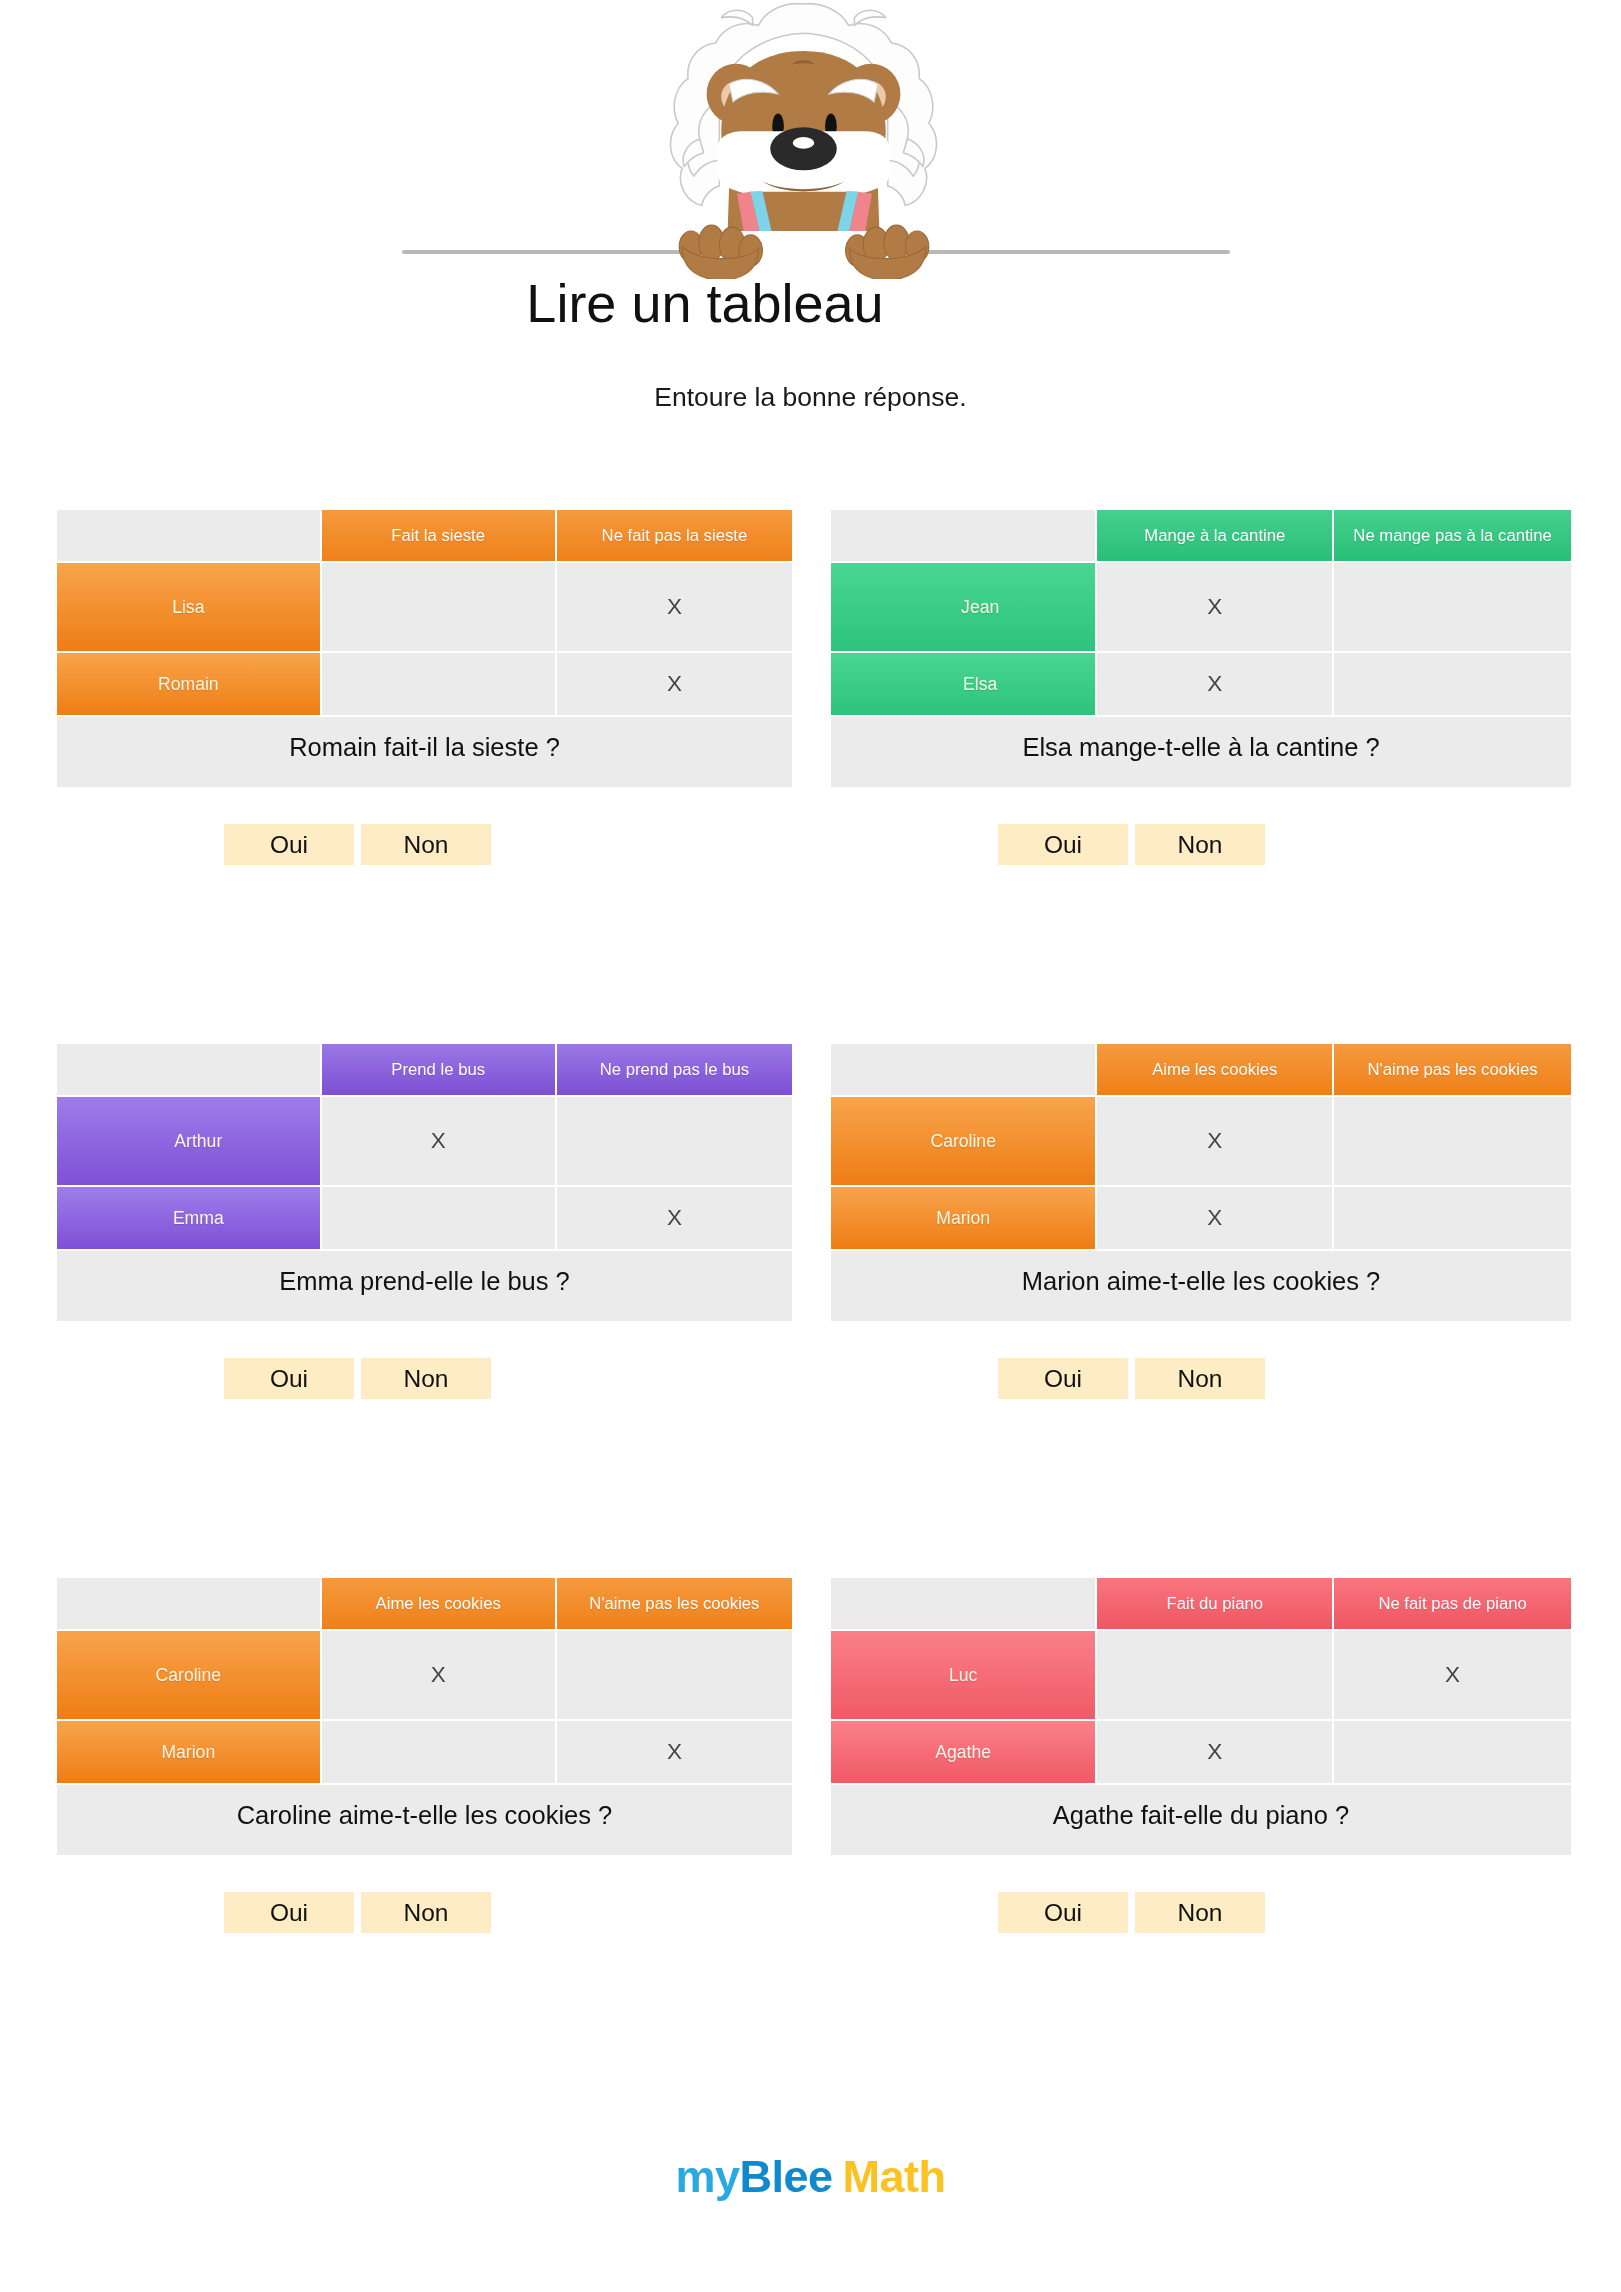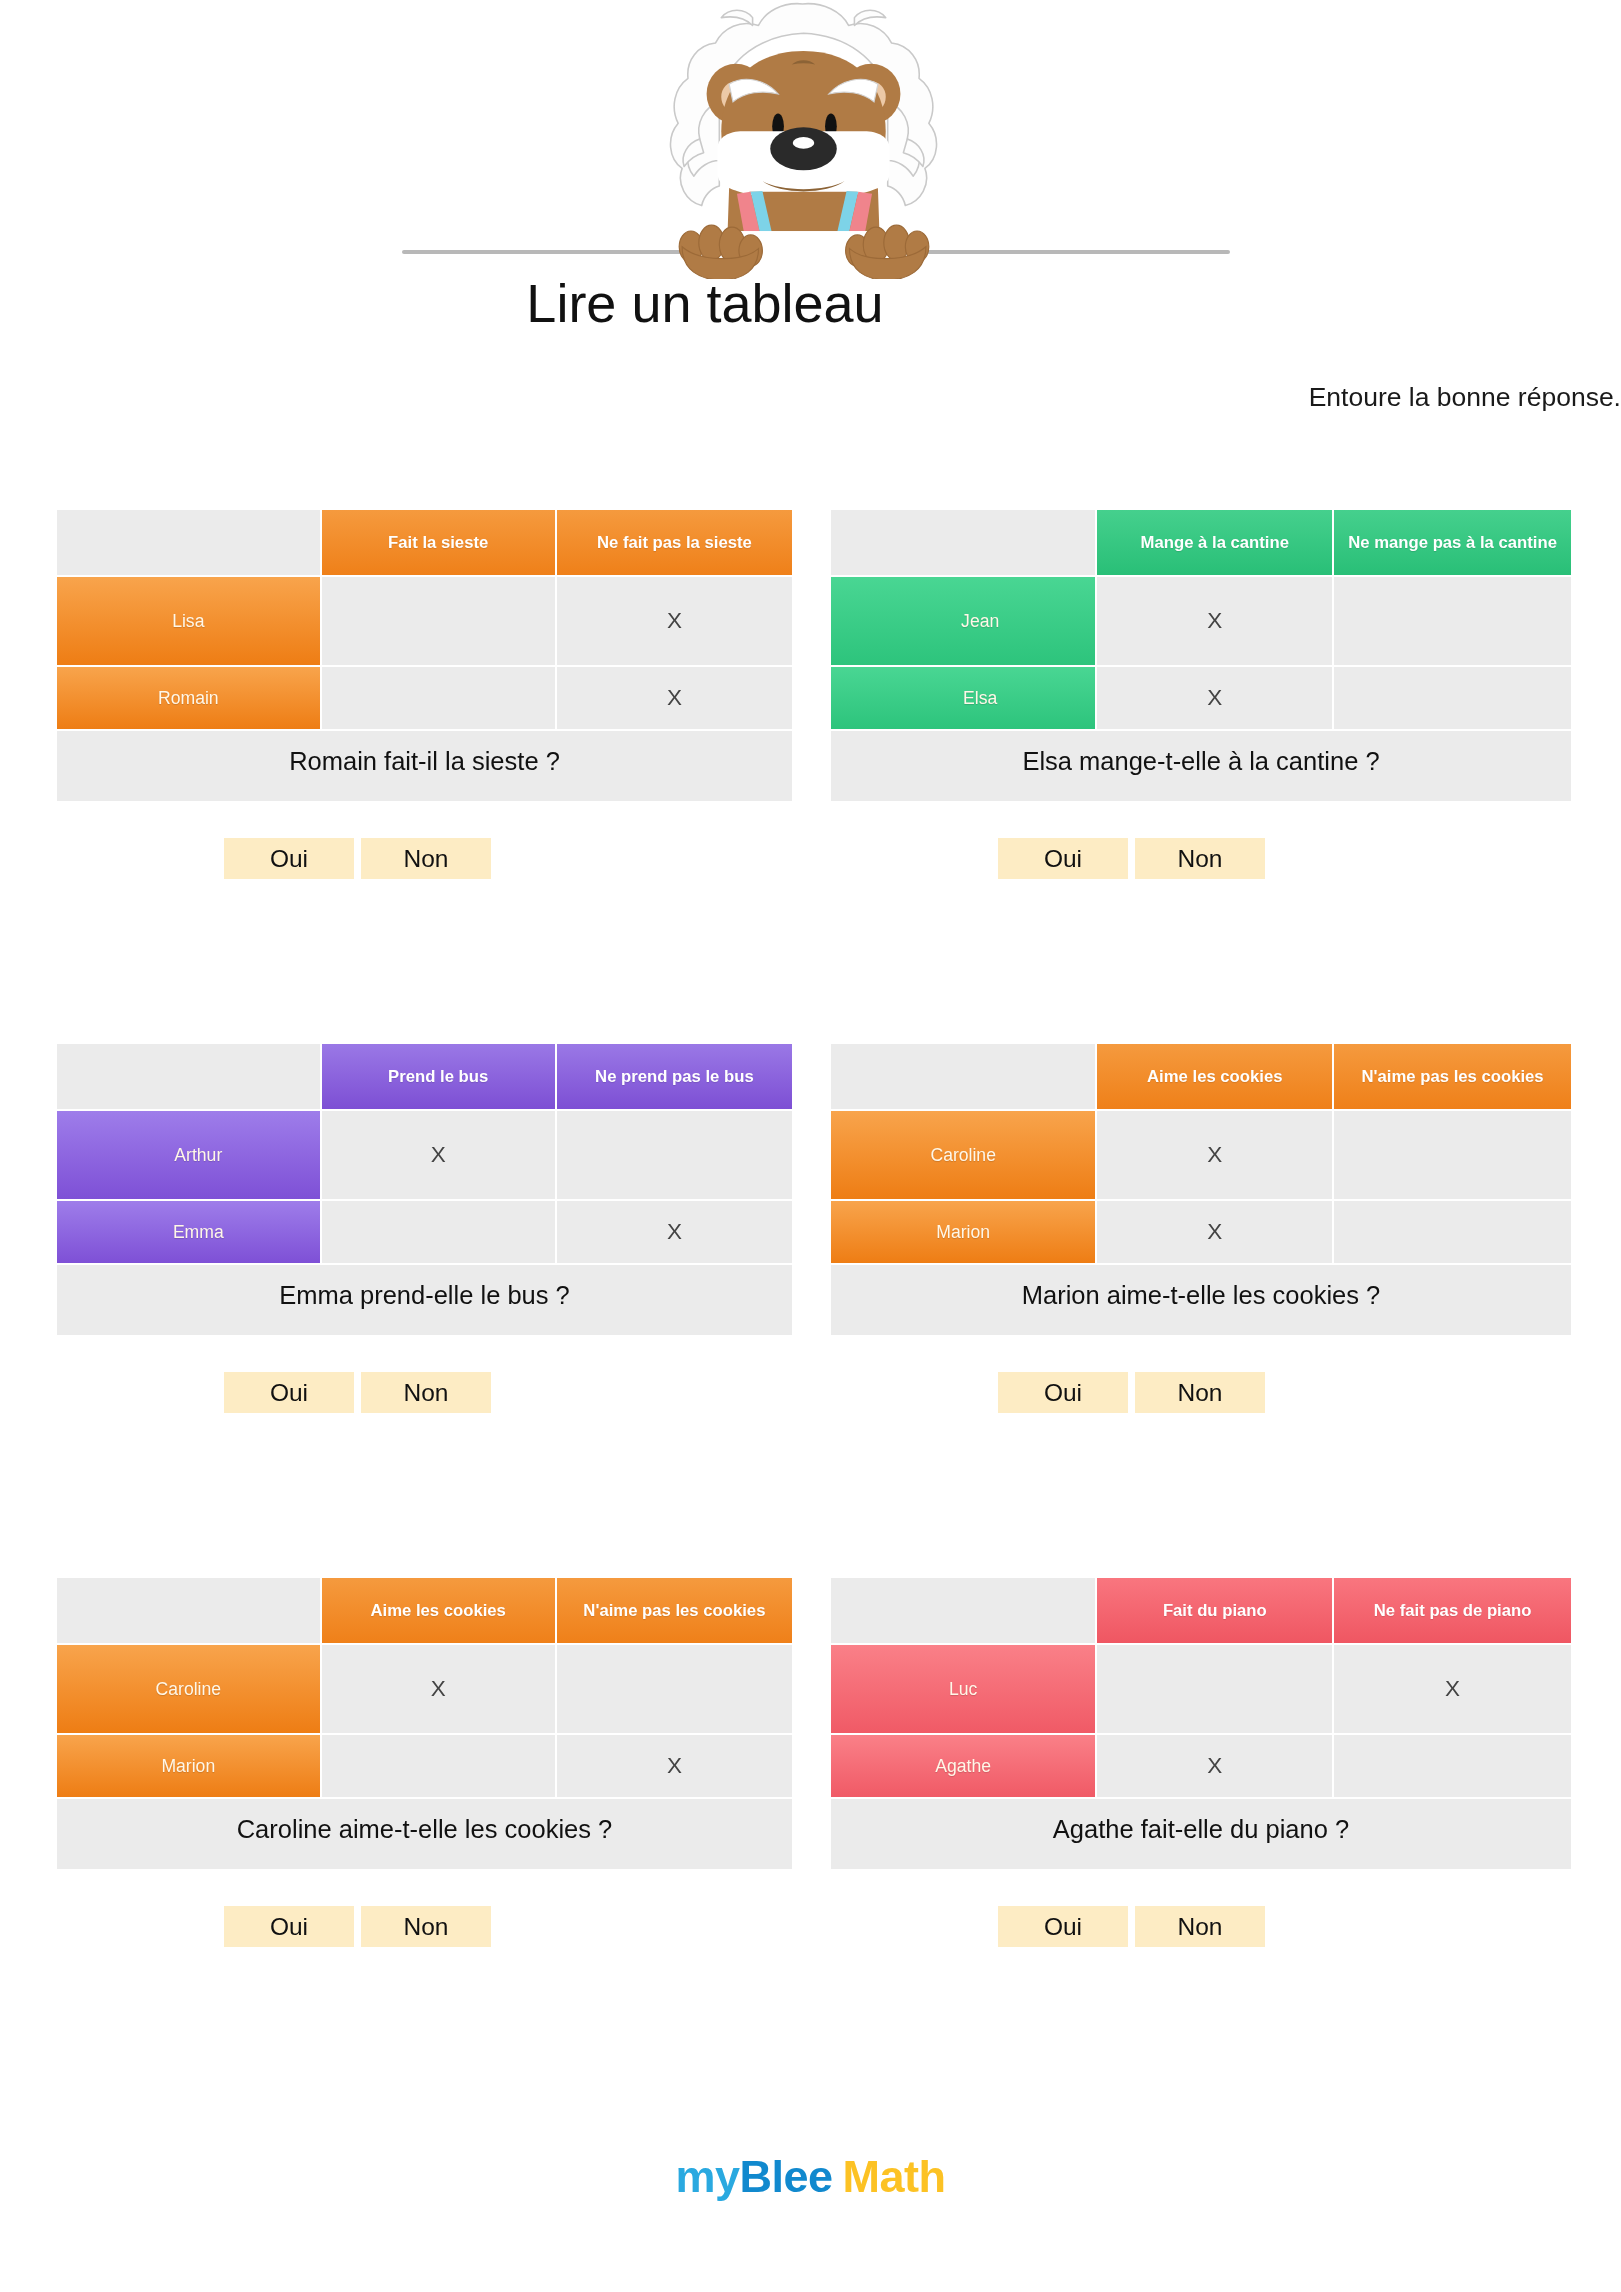--- a/index.html
+++ b/index.html
@@ -25,21 +25,21 @@
   }
 
   .page-title {
     position:absolute; top:276px; left:0; width:1410px;
     text-align:center;
     font-size:54px; font-weight:400; letter-spacing:0px;
     color:#111; line-height:1;
   }
   .page-subtitle {
     position:absolute; top:382px; left:0; width:1621px;
-    text-align:right;
+    text-align:center;
     font-size:26.5px; font-weight:400; color:#1a1a1a;
   }
 
   
   .ex-grid {
     position:absolute; top:510px; left:0; width:1621px;
   }
   .ex-row { position:relative; width:1621px; height:534px; }
 
   .exercise { position:absolute; top:0; }
@@ -50,22 +50,22 @@
   .tbl { width:100%; border-collapse:separate; border-spacing:0; table-layout:fixed; }
   .tbl td {
     padding:0; vertical-align:middle; text-align:center;
     border-right:2.9px solid #ffffff;
     border-bottom:2.9px solid #ffffff;
   }
   .tbl td:last-child { border-right:none; }
 
   .c-corner { background:#ebebeb; width:36%; }
   .c-head {
-    color:#ffffff; font-size:16.7px; font-weight:700;
-    height:67px; line-height:1.15; padding:0 6px !important;
+    color:#ffffff; font-size:16.7px; font-weight:400;
+    height:53px; line-height:1.15; padding:0 6px !important;
     text-shadow:0 1px 1px rgba(0,0,0,.12);
   }
   .c-name {
     color:#fff7e8; font-size:17.6px; font-weight:400;
     text-shadow:0 1px 1px rgba(0,0,0,.15);
   }
   .c-cell { background:#ebebeb; color:#444; font-size:22.5px; }
 
   .row-a .c-name, .row-a .c-cell { height:90px; }
   .row-b .c-name, .row-b .c-cell { height:64px; }

